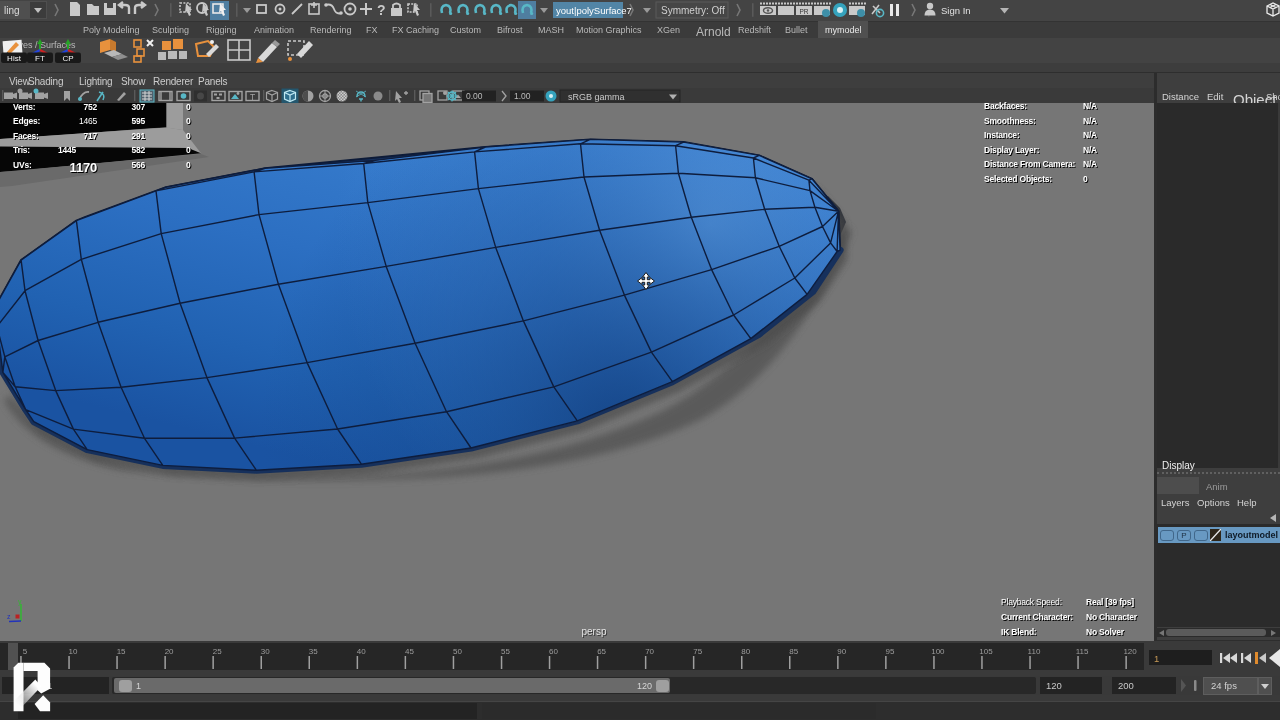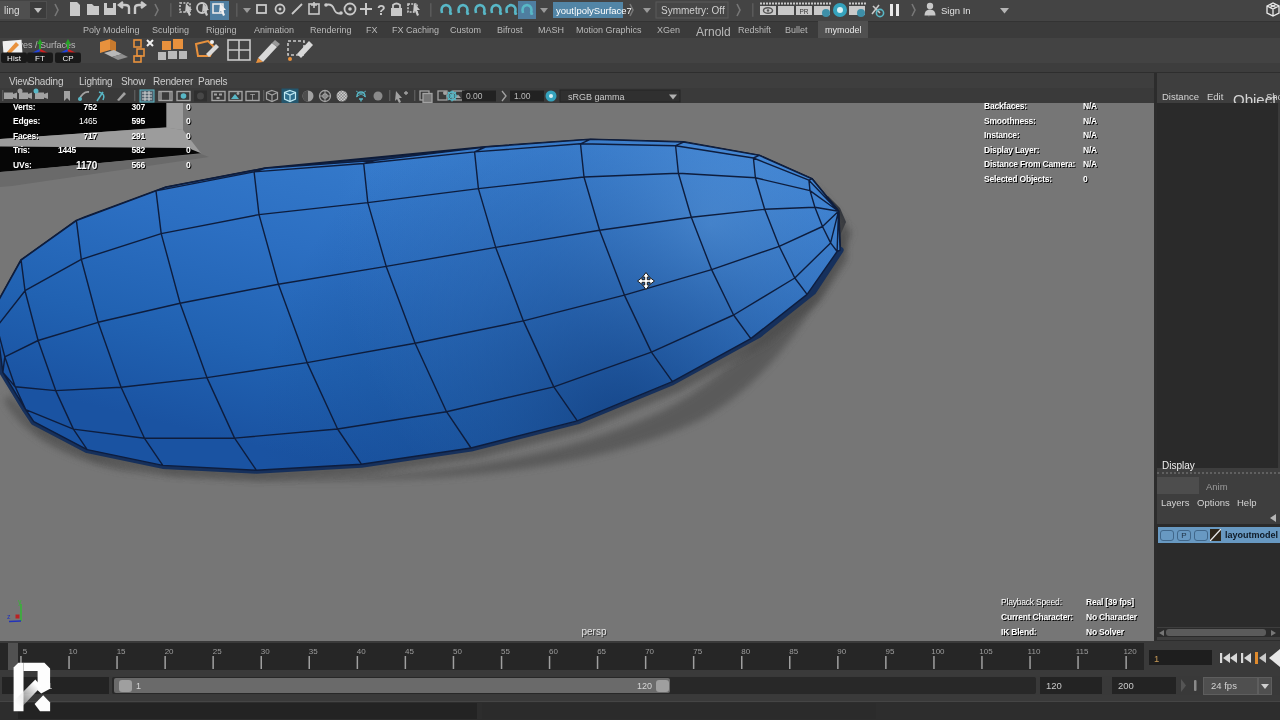--- a/index.html
+++ b/index.html
@@ -105,21 +105,21 @@
 <div class="txt" style="left:186px;top:116.4px;font-size:8.5px;font-weight:bold;letter-spacing:-0.2px;color:#ffffff;text-shadow:1px 1px 0 #000">0</div>
 <div class="txt" style="left:13px;top:130.8px;font-size:8.5px;font-weight:bold;letter-spacing:-0.2px;color:#ffffff;text-shadow:1px 1px 0 #000">Faces:</div>
 <div class="txt" style="left:37px;top:130.8px;width:60px;text-align:right;font-size:8.5px;font-weight:bold;letter-spacing:-0.2px;color:#ffffff;text-shadow:1px 1px 0 #000">717</div>
 <div class="txt" style="left:85px;top:130.8px;width:60px;text-align:right;font-size:8.5px;font-weight:bold;letter-spacing:-0.2px;color:#ffffff;text-shadow:1px 1px 0 #000">291</div>
 <div class="txt" style="left:186px;top:130.8px;font-size:8.5px;font-weight:bold;letter-spacing:-0.2px;color:#ffffff;text-shadow:1px 1px 0 #000">0</div>
 <div class="txt" style="left:13px;top:145.2px;font-size:8.5px;font-weight:bold;letter-spacing:-0.2px;color:#ffffff;text-shadow:1px 1px 0 #000">Tris:</div>
 <div class="txt" style="left:37px;top:145.2px;width:60px;text-align:center;font-size:8.5px;font-weight:bold;letter-spacing:-0.2px;color:#ffffff;text-shadow:1px 1px 0 #000">1445</div>
 <div class="txt" style="left:85px;top:145.2px;width:60px;text-align:right;font-size:8.5px;font-weight:bold;letter-spacing:-0.2px;color:#ffffff;text-shadow:1px 1px 0 #000">582</div>
 <div class="txt" style="left:186px;top:145.2px;font-size:8.5px;font-weight:bold;letter-spacing:-0.2px;color:#ffffff;text-shadow:1px 1px 0 #000">0</div>
 <div class="txt" style="left:13px;top:159.6px;font-size:8.5px;font-weight:bold;letter-spacing:-0.2px;color:#ffffff;text-shadow:1px 1px 0 #000">UVs:</div>
-<div class="txt" style="left:37px;top:159.6px;width:60px;text-align:right;font-size:10px;font-weight:bold;letter-spacing:-0.2px;color:#ffffff;text-shadow:1px 1px 0 #000">1170</div>
+<div class="txt" style="left:37px;top:159.6px;width:60px;text-align:right;font-size:13px;font-weight:bold;letter-spacing:-0.2px;color:#ffffff;text-shadow:1px 1px 0 #000">1170</div>
 <div class="txt" style="left:85px;top:159.6px;width:60px;text-align:right;font-size:8.5px;font-weight:bold;letter-spacing:-0.2px;color:#ffffff;text-shadow:1px 1px 0 #000">566</div>
 <div class="txt" style="left:186px;top:159.6px;font-size:8.5px;font-weight:bold;letter-spacing:-0.2px;color:#ffffff;text-shadow:1px 1px 0 #000">0</div>
 <div class="txt" style="left:984px;top:101.0px;font-size:8.5px;font-weight:bold;letter-spacing:-0.2px;color:#ffffff;text-shadow:1px 1px 0 #000">Backfaces:</div>
 <div class="txt" style="left:1083px;top:101.0px;font-size:8.5px;font-weight:bold;letter-spacing:-0.2px;color:#ffffff;text-shadow:1px 1px 0 #000">N/A</div>
 <div class="txt" style="left:984px;top:115.6px;font-size:8.5px;font-weight:bold;letter-spacing:-0.2px;color:#ffffff;text-shadow:1px 1px 0 #000">Smoothness:</div>
 <div class="txt" style="left:1083px;top:115.6px;font-size:8.5px;font-weight:bold;letter-spacing:-0.2px;color:#ffffff;text-shadow:1px 1px 0 #000">N/A</div>
 <div class="txt" style="left:984px;top:130.2px;font-size:8.5px;font-weight:bold;letter-spacing:-0.2px;color:#ffffff;text-shadow:1px 1px 0 #000">Instance:</div>
 <div class="txt" style="left:1083px;top:130.2px;font-size:8.5px;font-weight:bold;letter-spacing:-0.2px;color:#ffffff;text-shadow:1px 1px 0 #000">N/A</div>
 <div class="txt" style="left:984px;top:144.8px;font-size:8.5px;font-weight:bold;letter-spacing:-0.2px;color:#ffffff;text-shadow:1px 1px 0 #000">Display Layer:</div>
 <div class="txt" style="left:1083px;top:144.8px;font-size:8.5px;font-weight:bold;letter-spacing:-0.2px;color:#ffffff;text-shadow:1px 1px 0 #000">N/A</div>

